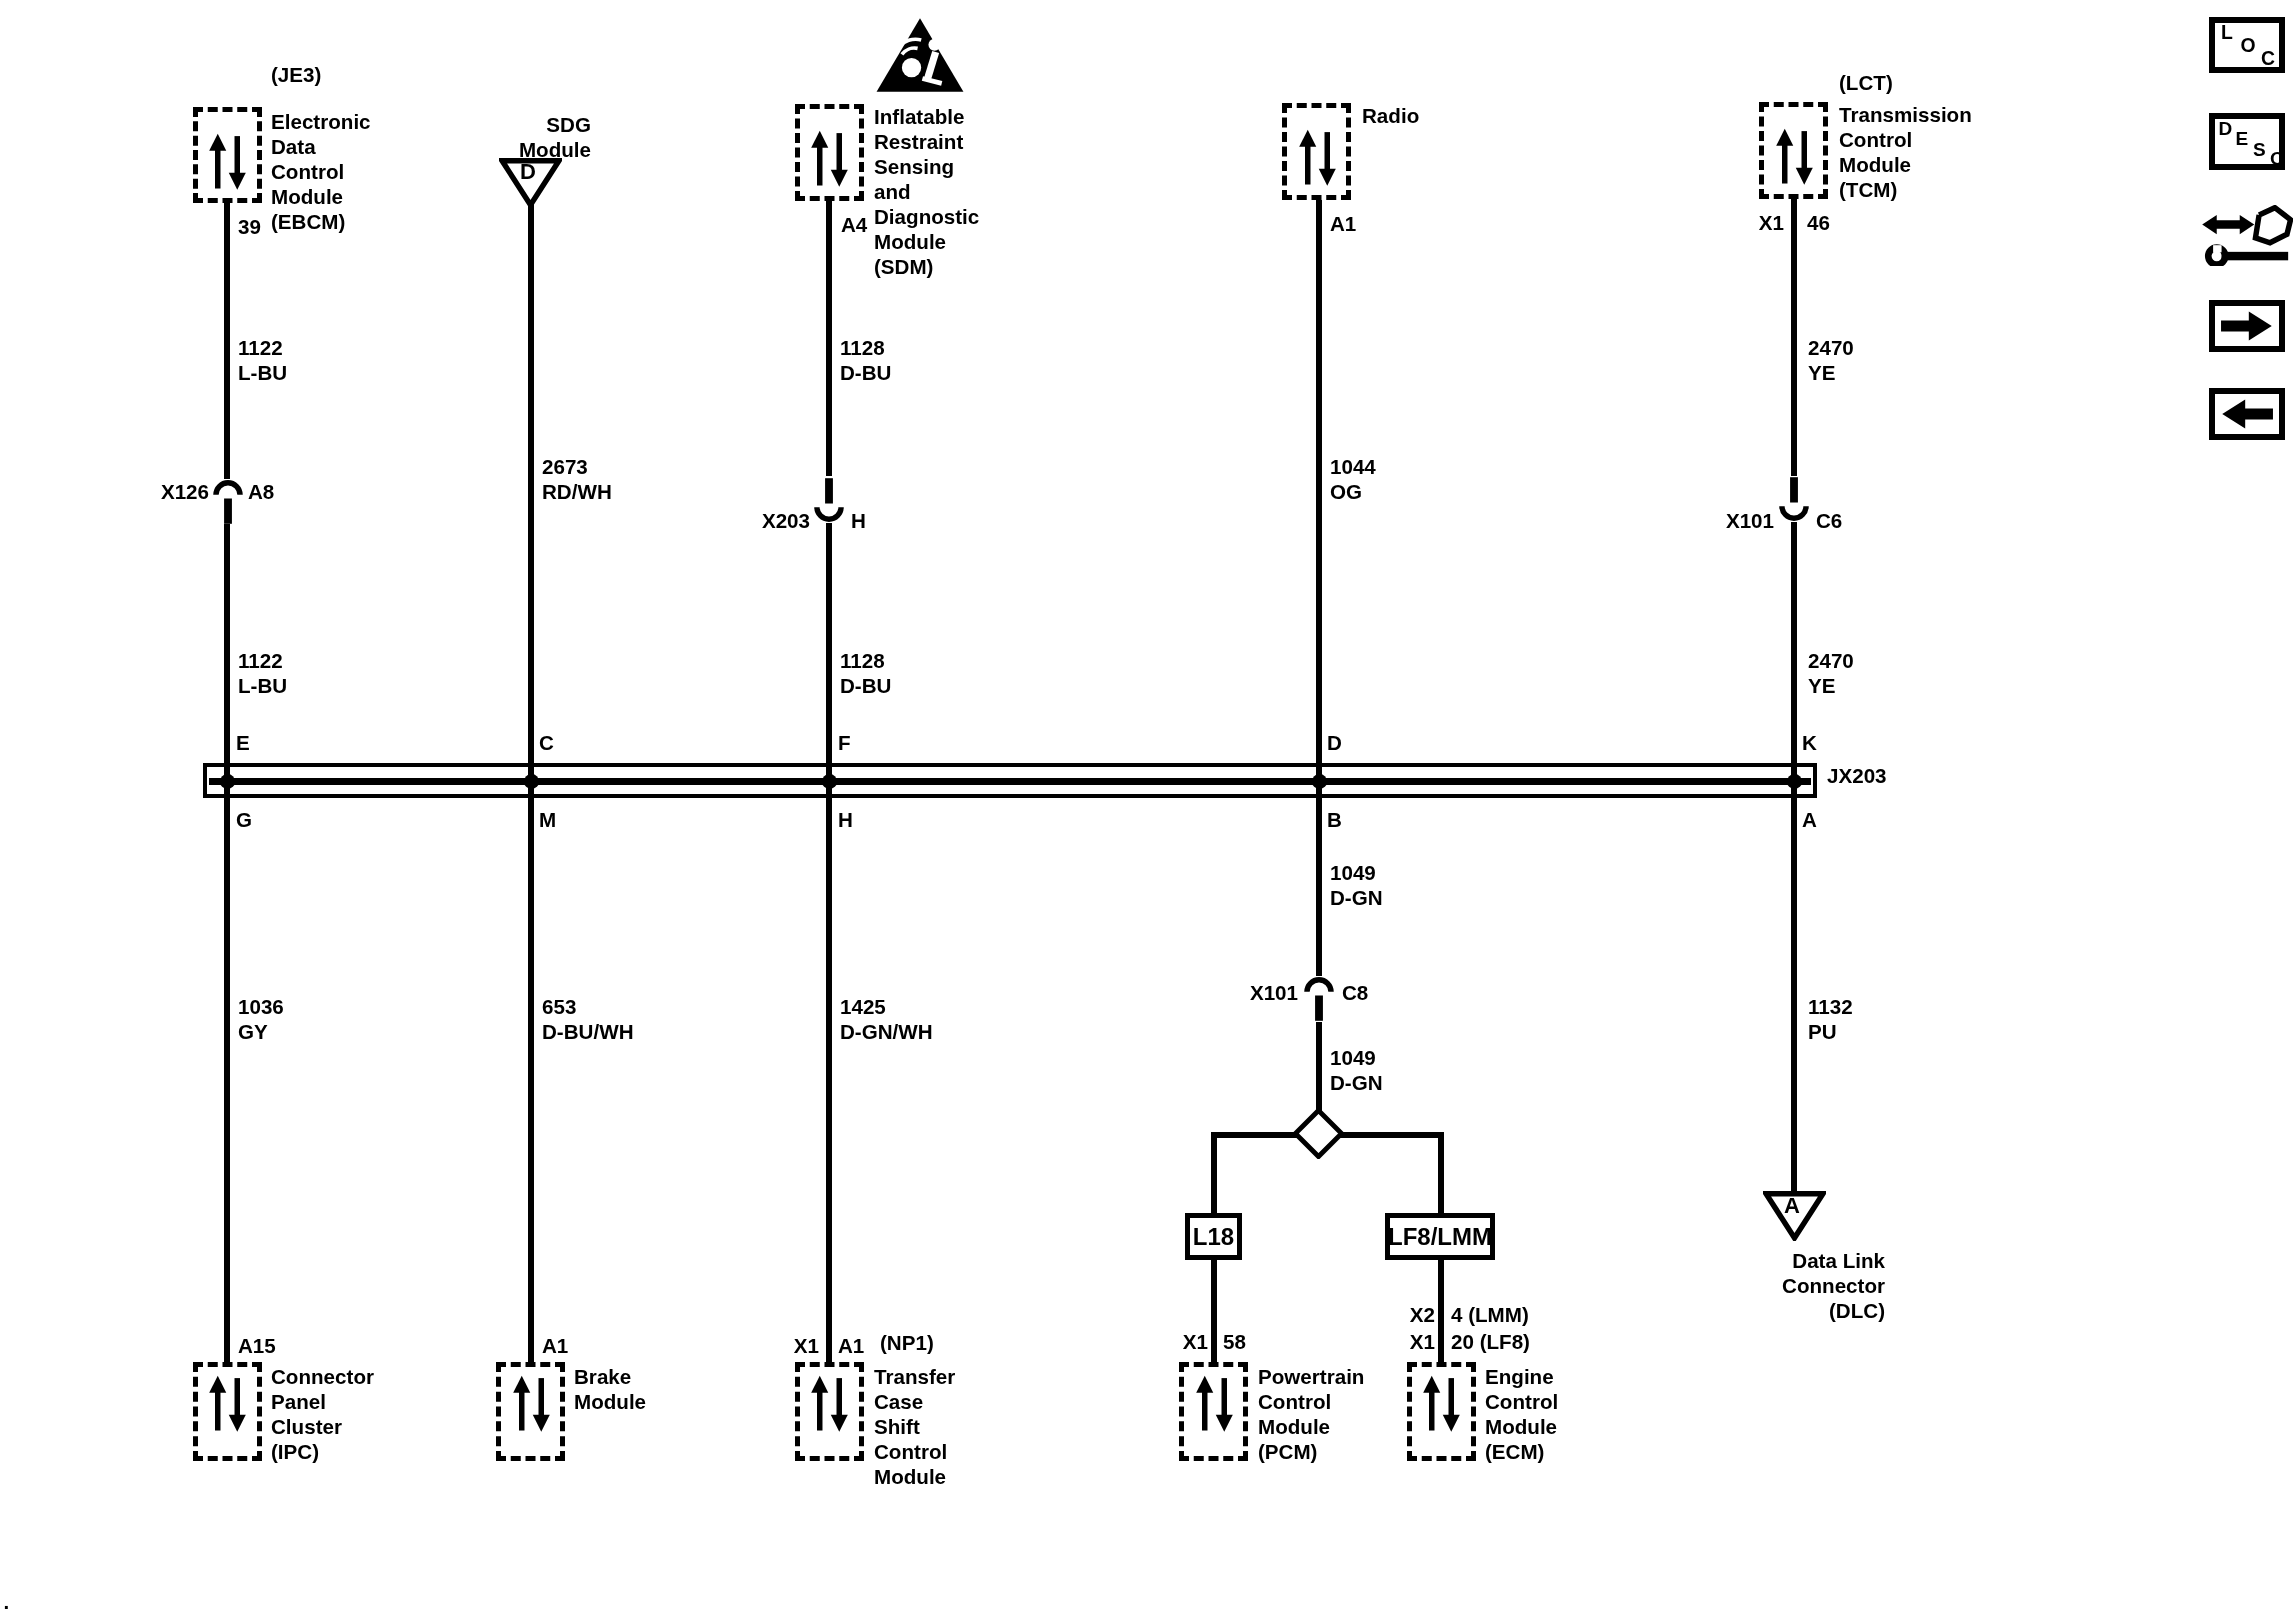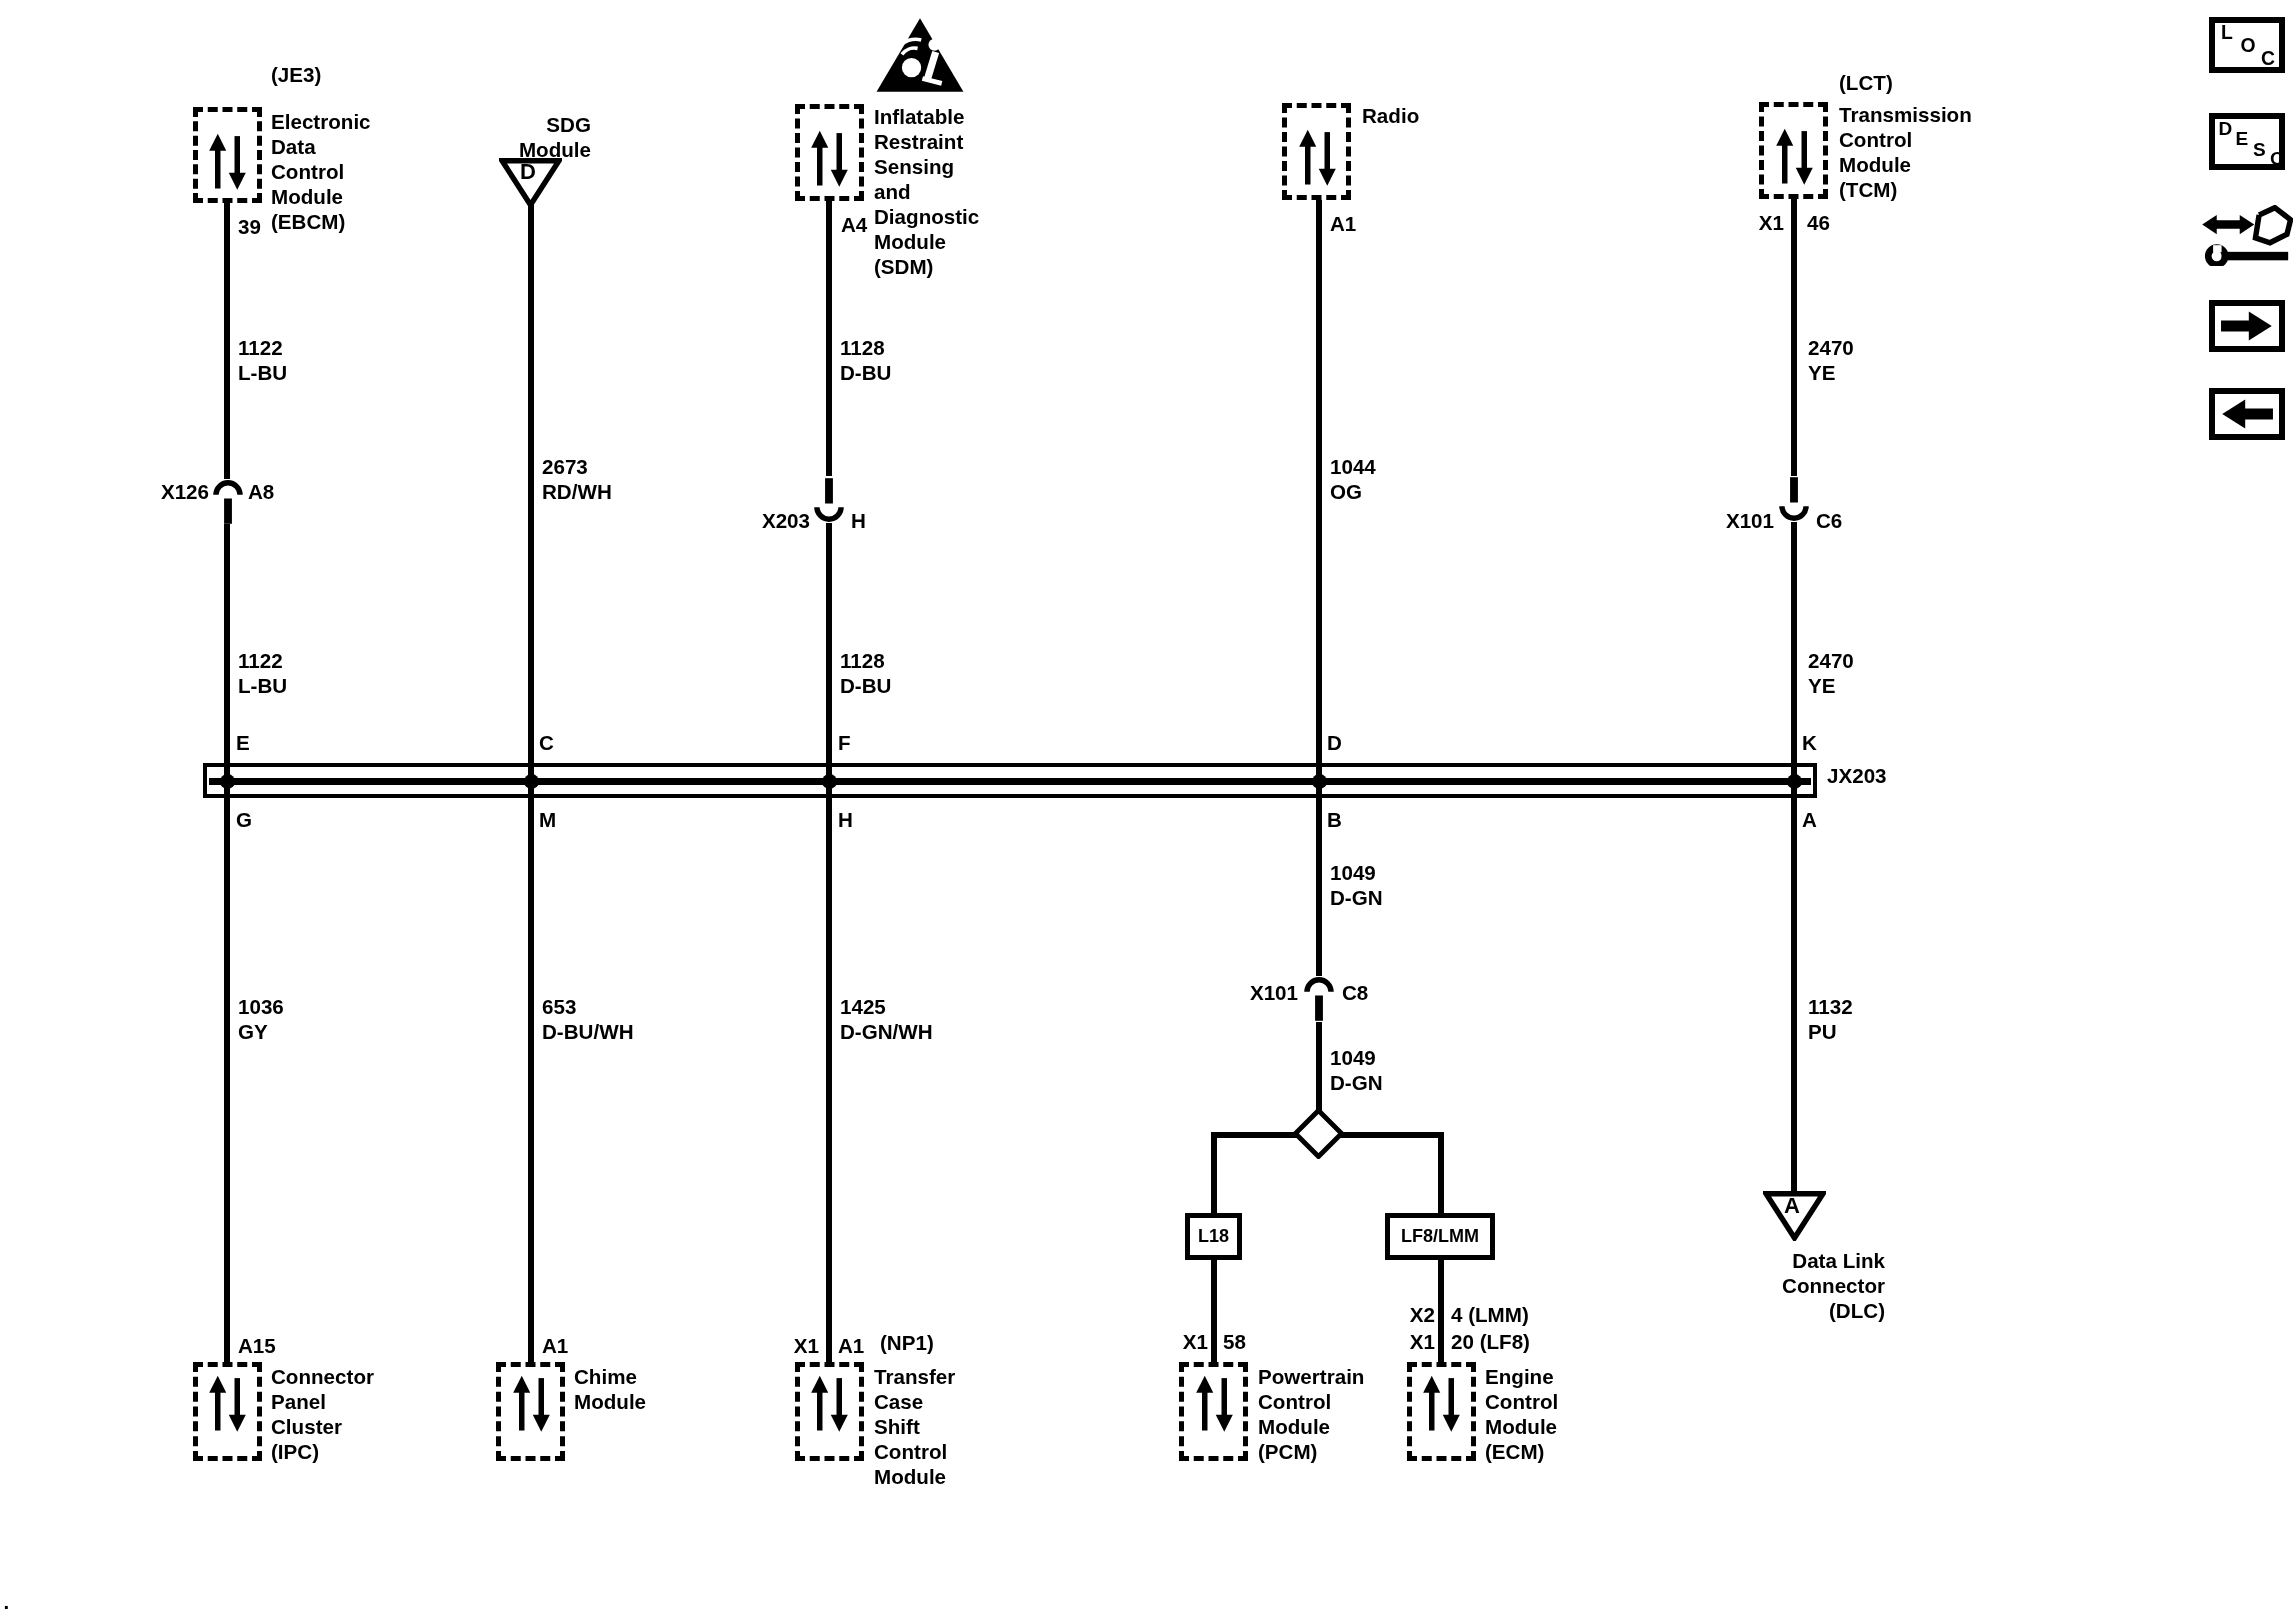--- a/index.html
+++ b/index.html
@@ -6,21 +6,21 @@
   #canvas{position:relative;width:2295px;height:1617px;background:#ffffff;color:#000;
           font-family:"Liberation Sans",sans-serif;overflow:hidden}
   .t{position:absolute;font-weight:700;font-size:20.6px;line-height:25px;white-space:nowrap;color:#000}
   .rt{text-align:right}
   .ctr{text-align:right}
   .vw{position:absolute;width:5.5px;background:#000}
   .hw{position:absolute;height:5.5px;background:#000}
   .dbox{position:absolute;border:5.5px dashed #000;box-sizing:border-box;background:transparent}
   .sbox{position:absolute;border:4.9px solid #000;box-sizing:border-box;background:transparent}
   .tagbox{position:absolute;border:5.5px solid #000;box-sizing:border-box;display:flex;align-items:center;
-          justify-content:center;font-weight:700;font-size:18px;background:#fff}
+          justify-content:center;font-weight:700;font-size:24px;background:#fff}
   .dot{position:absolute;width:14.6px;height:14.6px;border-radius:50%;background:#000}
   .btn{position:absolute;border:6px solid #000;box-sizing:border-box;background:#fff}
   svg.shape{position:absolute;display:block}
 </style>
 </head>
 <body>
 
 <div id="canvas">
 
   <div class="t" style="left:271px;top:62px">(JE3)</div>
@@ -108,21 +108,21 @@
 
   <div class="t" style="left:542px;top:1333px">A1</div>
   <div class="dbox" style="left:496px;top:1362px;width:69px;height:99px"></div>
   <svg class="shape" style="left:507px;top:1372px" width="49" height="64" viewBox="0 0 80 105">
     <line x1="24" y1="96" x2="24" y2="28" stroke="#000" stroke-width="9"></line>
     <polygon points="24,6 10,34 38,34" fill="#000"></polygon>
     <line x1="56" y1="10" x2="56" y2="72" stroke="#000" stroke-width="9"></line>
     <polygon points="56,98 42,70 70,70" fill="#000"></polygon>
   </svg>
   <div class="t" style="left:574px;top:1364px">
-    <div>Chime</div>
+    <div>Brake</div>
     <div>Module</div>
   </div>
 
   <svg class="shape" style="left:875px;top:17px" width="90" height="76" viewBox="0 0 148 126">
     <polygon points="74,2 146,124 2,124" fill="#000"></polygon>
     <circle cx="60" cy="84" r="16" fill="#fff"></circle>
     <path d="M44,62 A26,26 0 0 1 70,52" fill="none" stroke="#fff" stroke-width="6"></path>
     <path d="M38,50 A38,38 0 0 1 76,38" fill="none" stroke="#fff" stroke-width="6"></path>
     <circle cx="98" cy="46" r="10" fill="#fff"></circle>
     <line x1="100" y1="58" x2="86" y2="104" stroke="#fff" stroke-width="12"></line>

